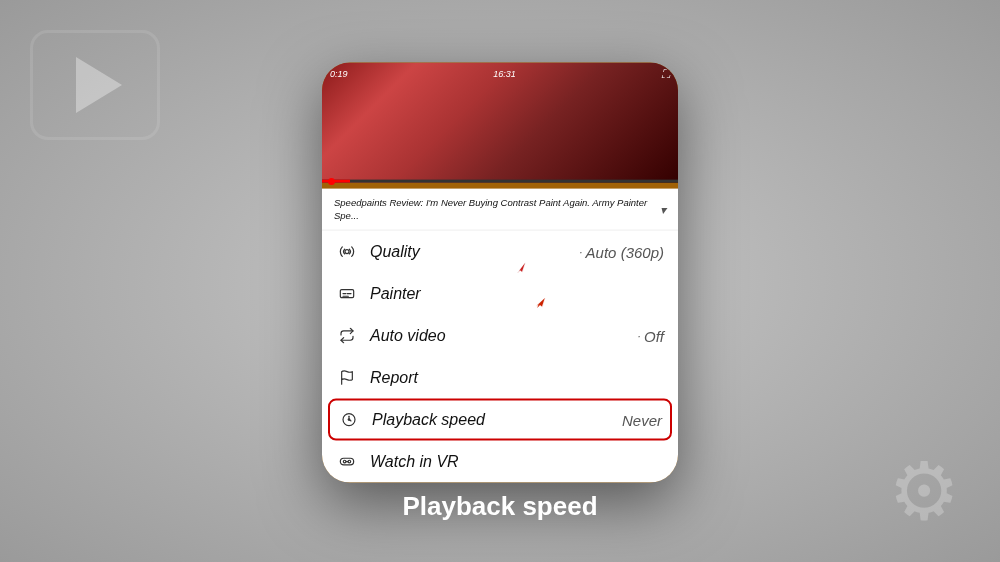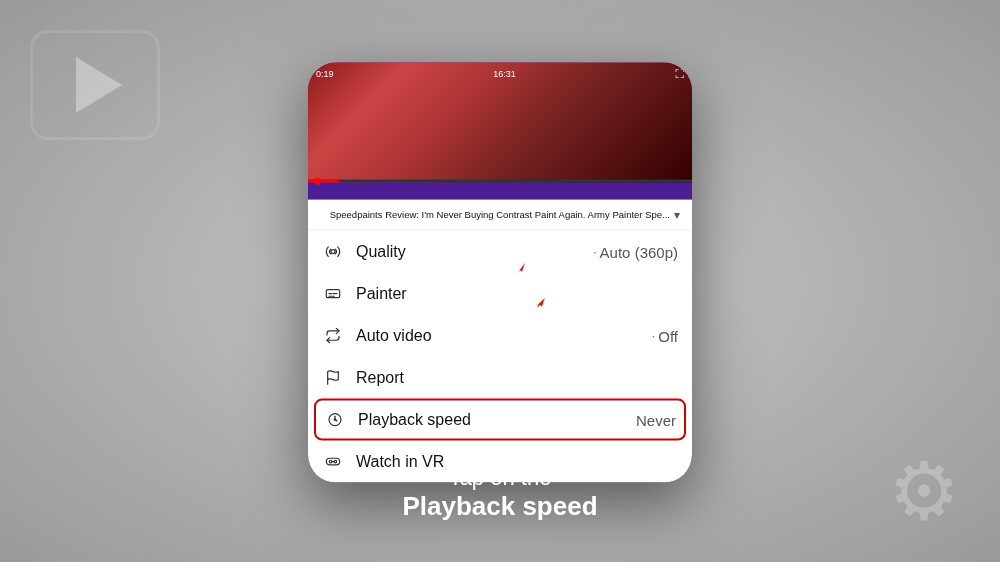--- a/index.html
+++ b/index.html
@@ -52,26 +52,27 @@
       color: rgba(255,255,255,0.25);
       line-height: 1;
     }
 
     
     .phone {
       position: absolute;
       left: 50%;
       top: 50%;
       transform: translate(-50%, -52%);
-      width: 384px;
+      width: 356px;
       height: 420px;
-      background: #4c1d95;
+      background: #a16207;
       border-radius: 28px;
       overflow: hidden;
       box-shadow: 0 20px 60px rgba(0,0,0,0.5);
+      font-style: italic;
     }
 
     
     .video-area {
       width: 100%;
       height: 120px;
       background: linear-gradient(135deg, #8b1a1a 0%, #c44 20%, #a33 40%, #722 60%, #511 80%, #300 100%);
       position: relative;
     }
 
@@ -132,21 +133,20 @@
       z-index: 10;
     }
 
     
     .video-title-bar {
       display: flex;
       align-items: center;
       justify-content: space-between;
       padding: 8px 12px;
       border-bottom: 1px solid #eee;
-      text-align: right;
     }
 
     .video-title-text {
       font-size: 9.5px;
       color: #111;
       line-height: 1.3;
       flex: 1;
       font-weight: 500;
     }
 
@@ -361,15 +361,14 @@
 
   </svg>
 </div>
 
 <svg style="position:absolute;top:260px;left:510px;z-index:20;pointer-events:none;" width="140" height="100" viewBox="0 0 140 100">
 
   <polygon points="130,8 80,75 95,62 68,92 88,70 105,83" fill="#cc2222" stroke="#aa1111" stroke-width="1" stroke-linejoin="round"></polygon>
 </svg>
 
 <div class="bottom-text">
-  <span class="bottom-text-line1">Tap on the</span>
   <span class="bottom-text-line2">Playback speed</span>
 </div>
 
 </body></html>

